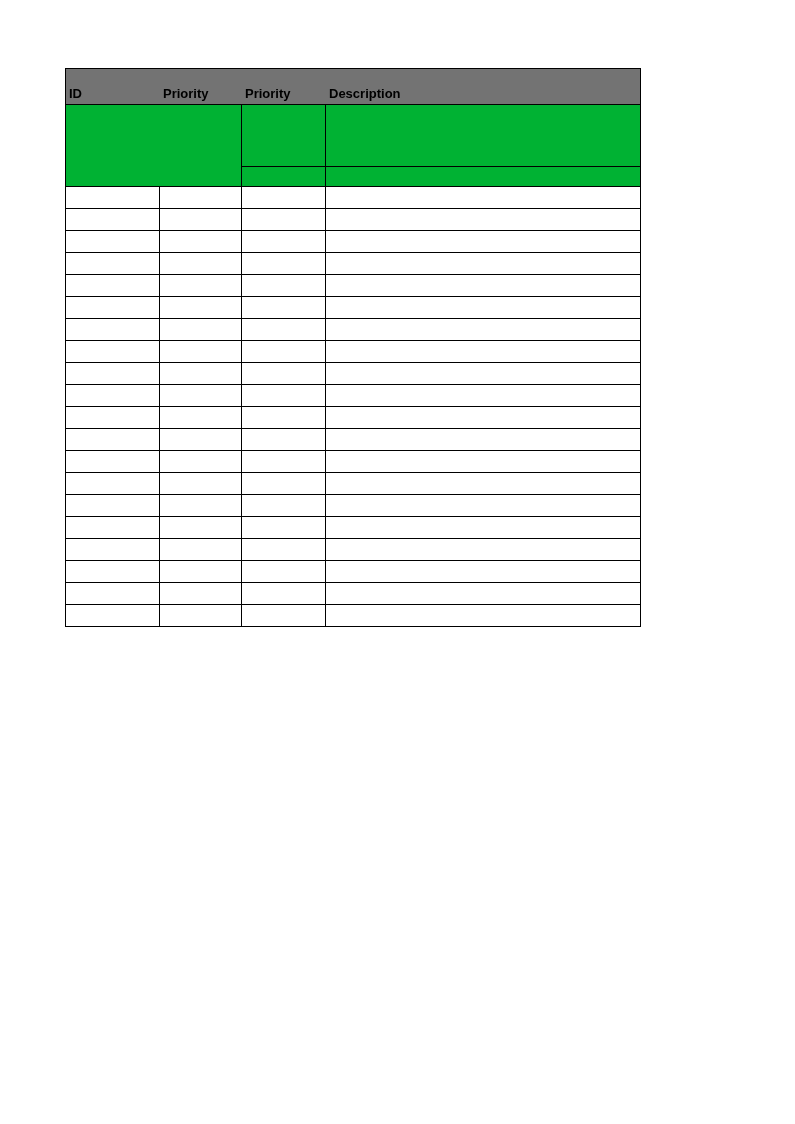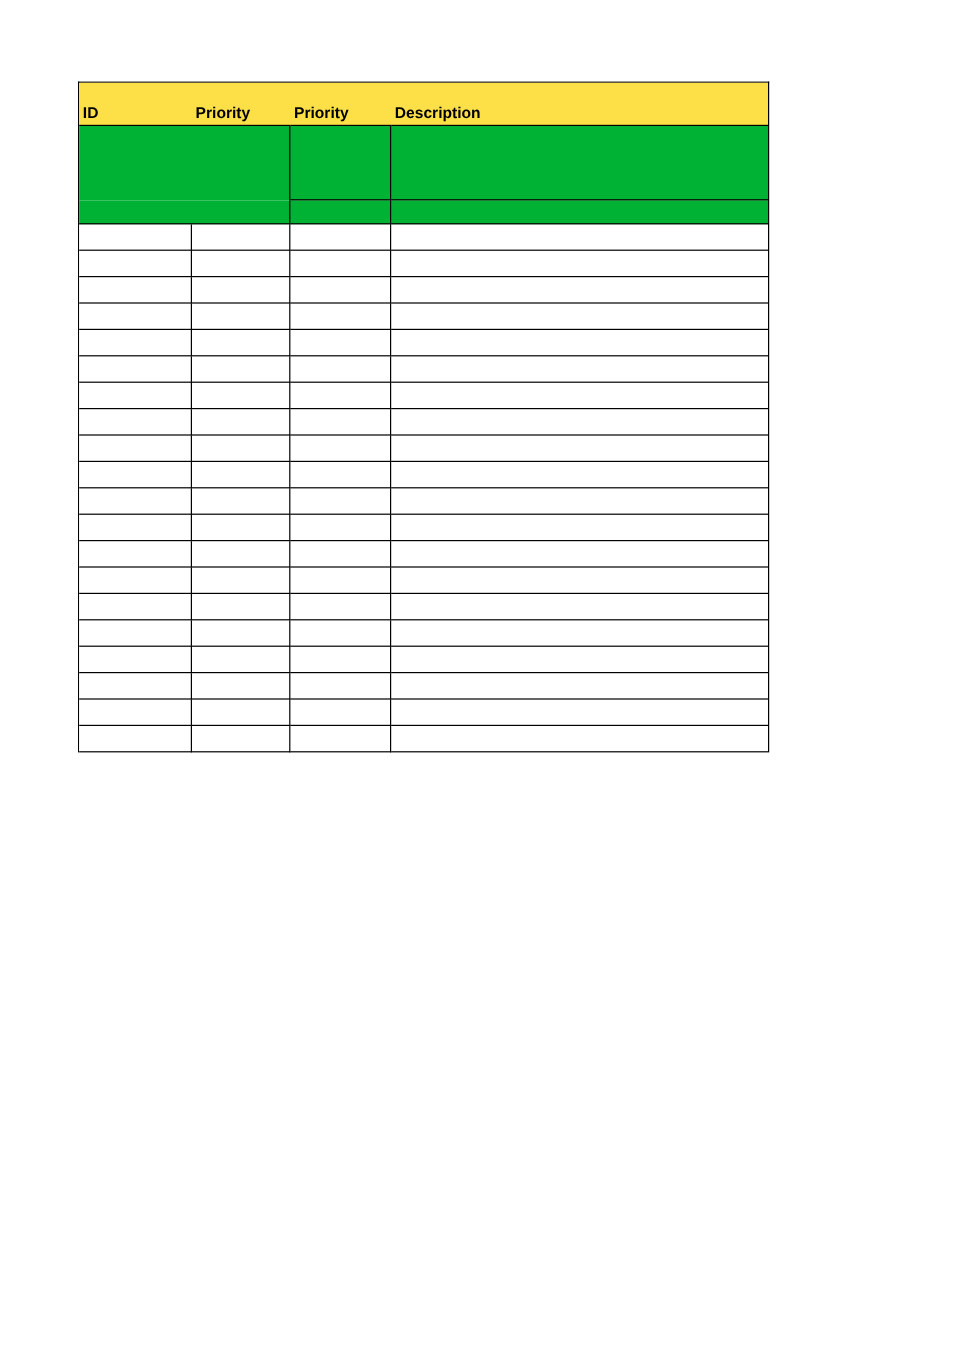--- a/index.html
+++ b/index.html
@@ -35,21 +35,21 @@
   }
   .cell:last-child { border-right: none; }
   
   .c1 { width: 94px; }
   .c2 { width: 82px; }
   .c3 { width: 84px; }
   .c4 { flex: 1; }
   
   .header-row {
     height: 36px;
-    background: #fde047;
+    background: #737373;
   }
   .header-row .cell {
     border-right: none;
     border-bottom: 1px solid #000;
     font-weight: bold;
     color: #000;
     align-items: flex-end;
     padding-bottom: 3px;
   }
   

